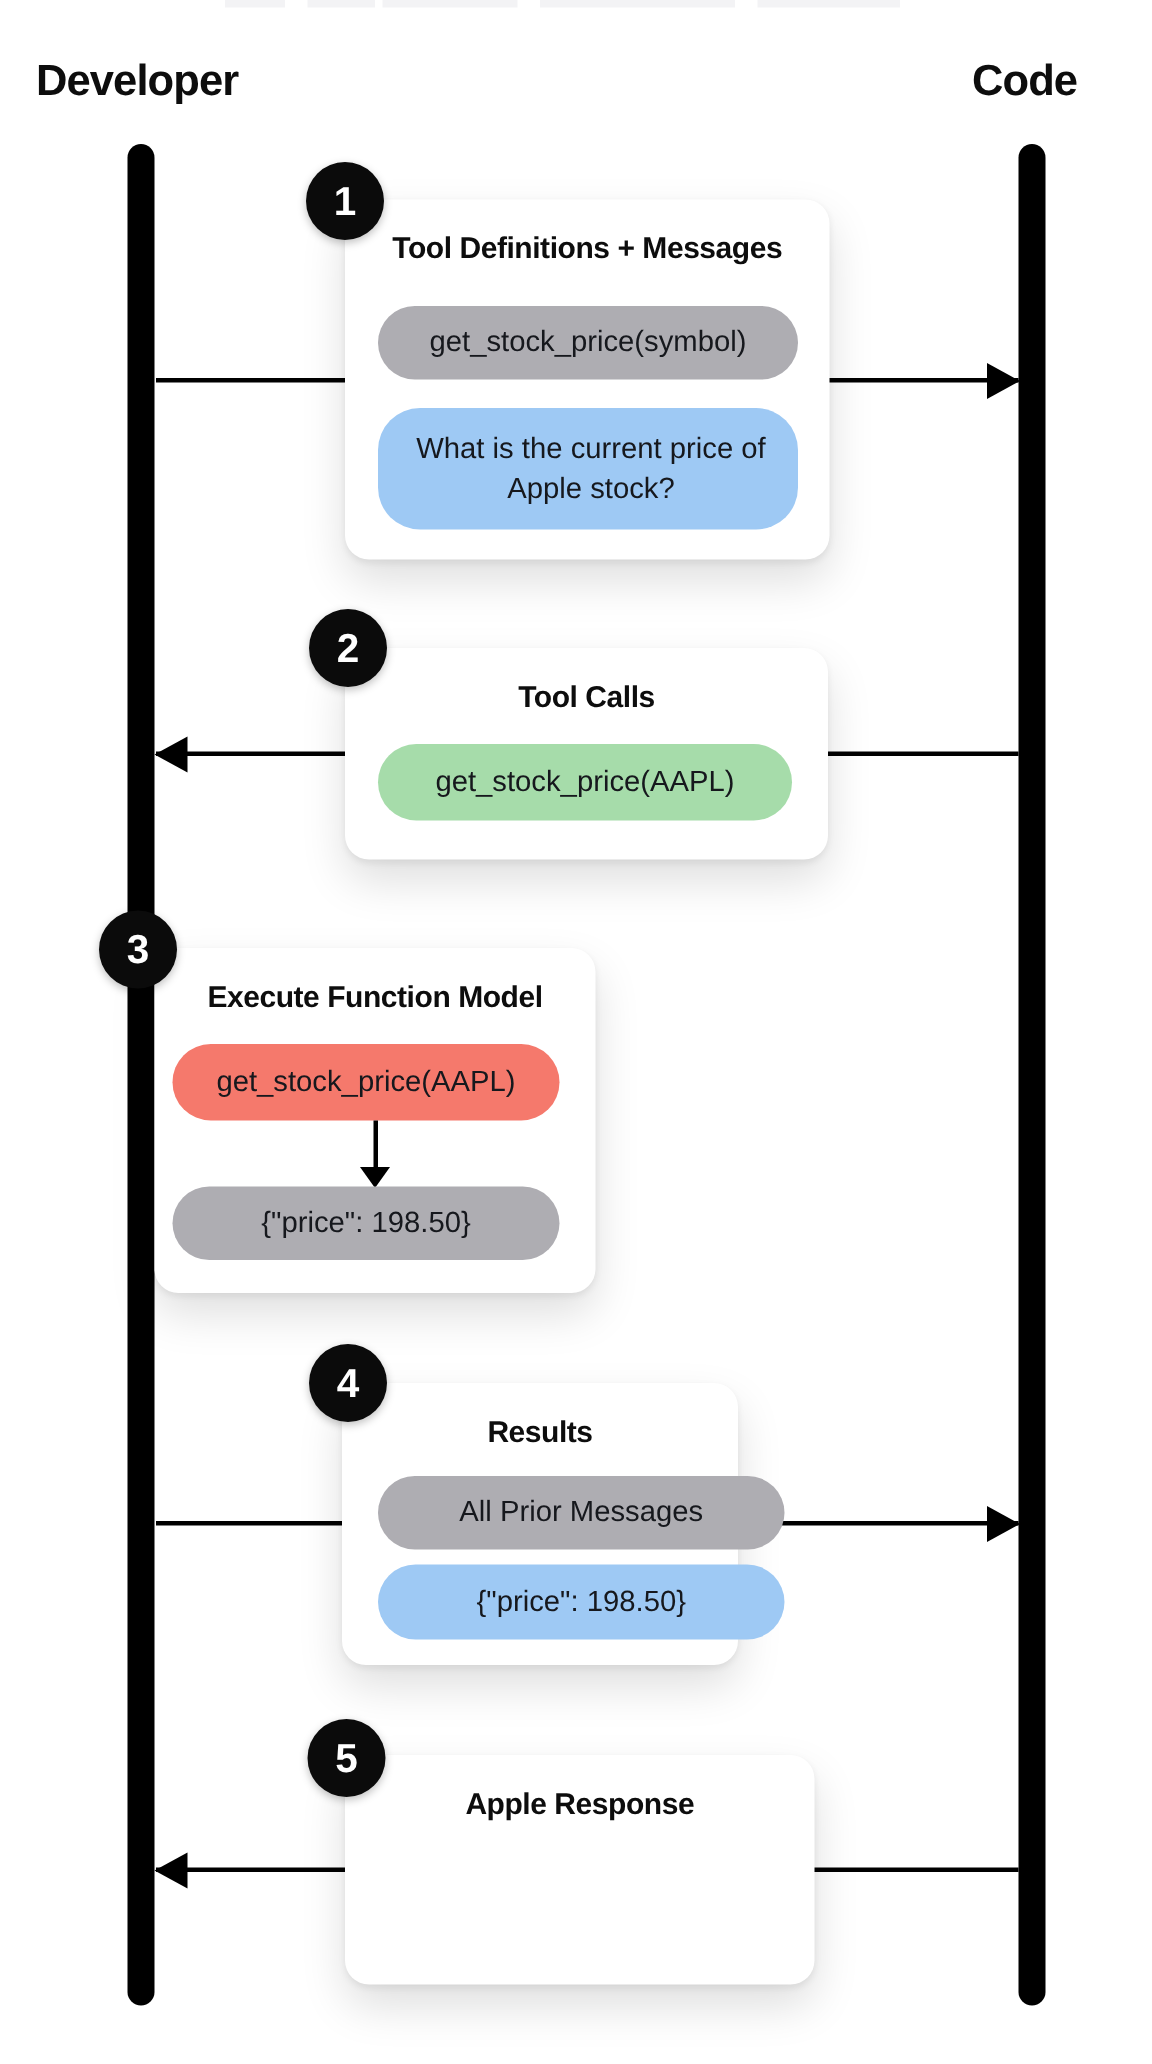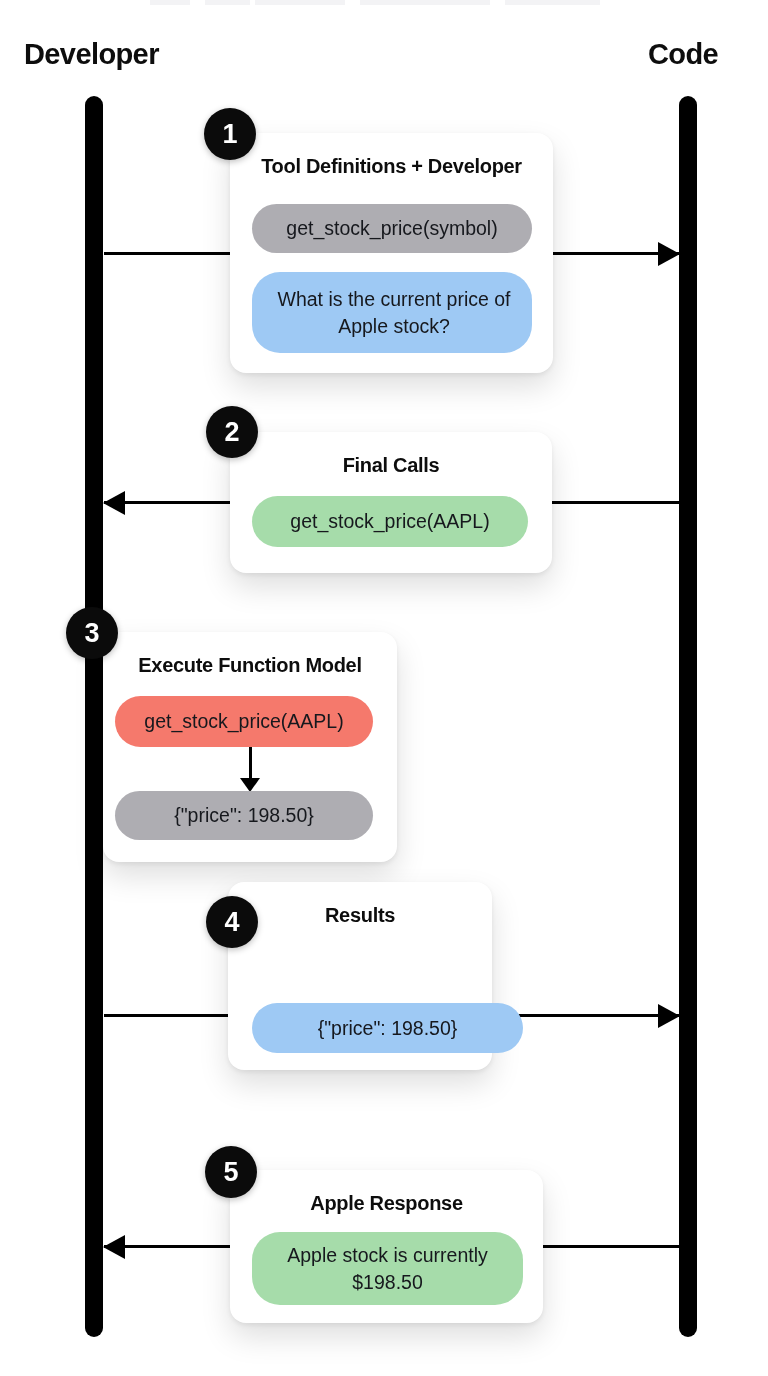--- a/index.html
+++ b/index.html
@@ -98,48 +98,48 @@
   <div class="msg-arrow" style="top:1004px;">
     <div class="shaft"></div>
     <div class="head-right"></div>
   </div>
   <div class="msg-arrow" style="top:1235px;">
     <div class="shaft"></div>
     <div class="head-left"></div>
   </div>
 
   <div class="card" style="left:230px;top:133px;width:323px;height:240px;">
-    <div class="card-title">Tool Definitions + Developer</div>
+    <div class="card-title">Tool Definitions + Messages</div>
     <div class="pill gray" style="left:22px;top:71px;width:280px;height:49px;">get_stock_price(symbol)</div>
     <div class="pill blue" style="left:22px;top:139px;width:280px;height:81px;padding-left:14px;">What is the current price of Apple stock?</div>
   </div>
 
   <div class="card" style="left:230px;top:432px;width:322px;height:141px;">
-    <div class="card-title">Final Calls</div>
+    <div class="card-title">Tool Calls</div>
     <div class="pill green" style="left:22px;top:64px;width:276px;height:51px;">get_stock_price(AAPL)</div>
   </div>
 
   <div class="card" style="left:103px;top:632px;width:294px;height:230px;">
     <div class="card-title">Execute Function Model</div>
     <div class="pill red" style="left:12px;top:64px;width:258px;height:51px;">get_stock_price(AAPL)</div>
     <div class="v-arrow" style="top:115px;height:46px;">
       <div class="vshaft"></div>
       <div class="vhead"></div>
     </div>
     <div class="pill gray" style="left:12px;top:159px;width:258px;height:49px;">{"price": 198.50}</div>
   </div>
 
-  <div class="card" style="left:228px;top:882px;width:264px;height:188px;">
+  <div class="card" style="left:228px;top:922px;width:264px;height:188px;">
     <div class="card-title">Results</div>
+    <div class="pill gray" style="left:24px;top:62px;width:271px;height:49px;">All Prior Messages</div>
     <div class="pill blue" style="left:24px;top:121px;width:271px;height:50px;">{"price": 198.50}</div>
   </div>
 
   <div class="card" style="left:230px;top:1170px;width:313px;height:153px;">
     <div class="card-title">Apple Response</div>
-    <div class="pill green" style="left:22px;top:62px;width:271px;height:73px;">Apple stock is currently $198.50</div>
   </div>
 
   <div class="badge" style="left:204px;top:108px;">1</div>
   <div class="badge" style="left:206px;top:406px;">2</div>
   <div class="badge" style="left:66px;top:607px;">3</div>
   <div class="badge" style="left:206px;top:896px;">4</div>
   <div class="badge" style="left:205px;top:1146px;">5</div>
 
 </div>
 

